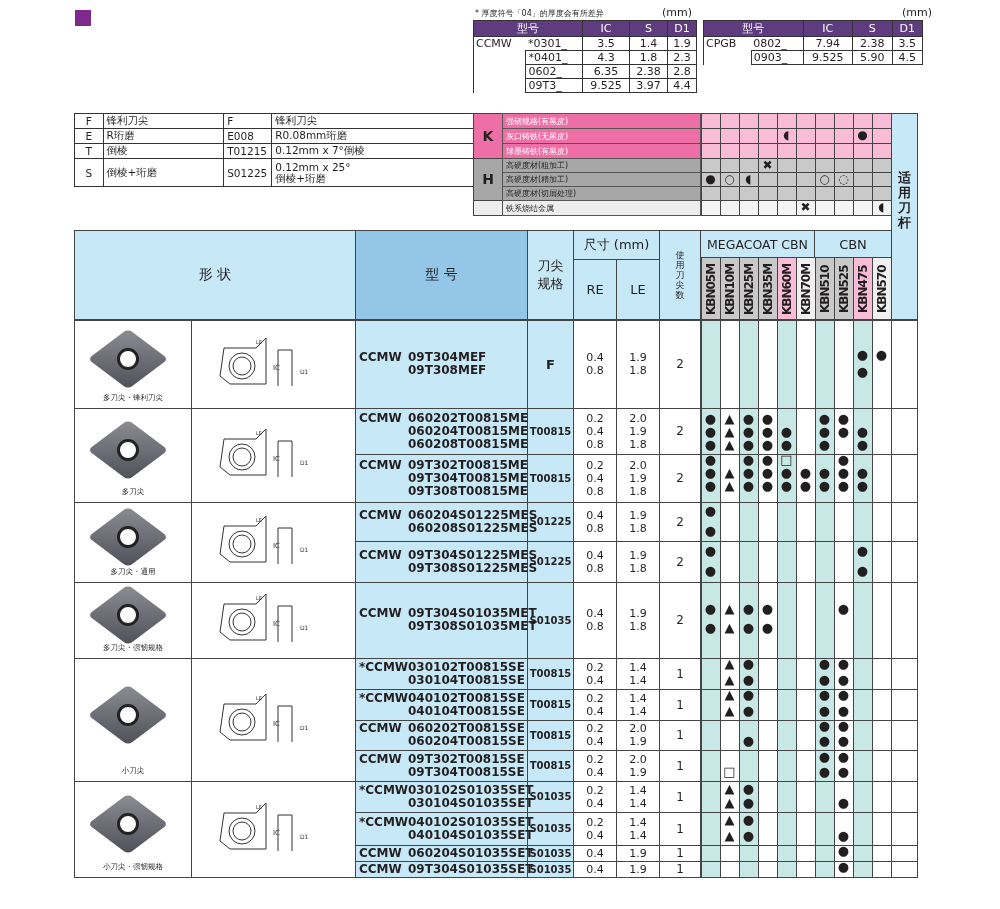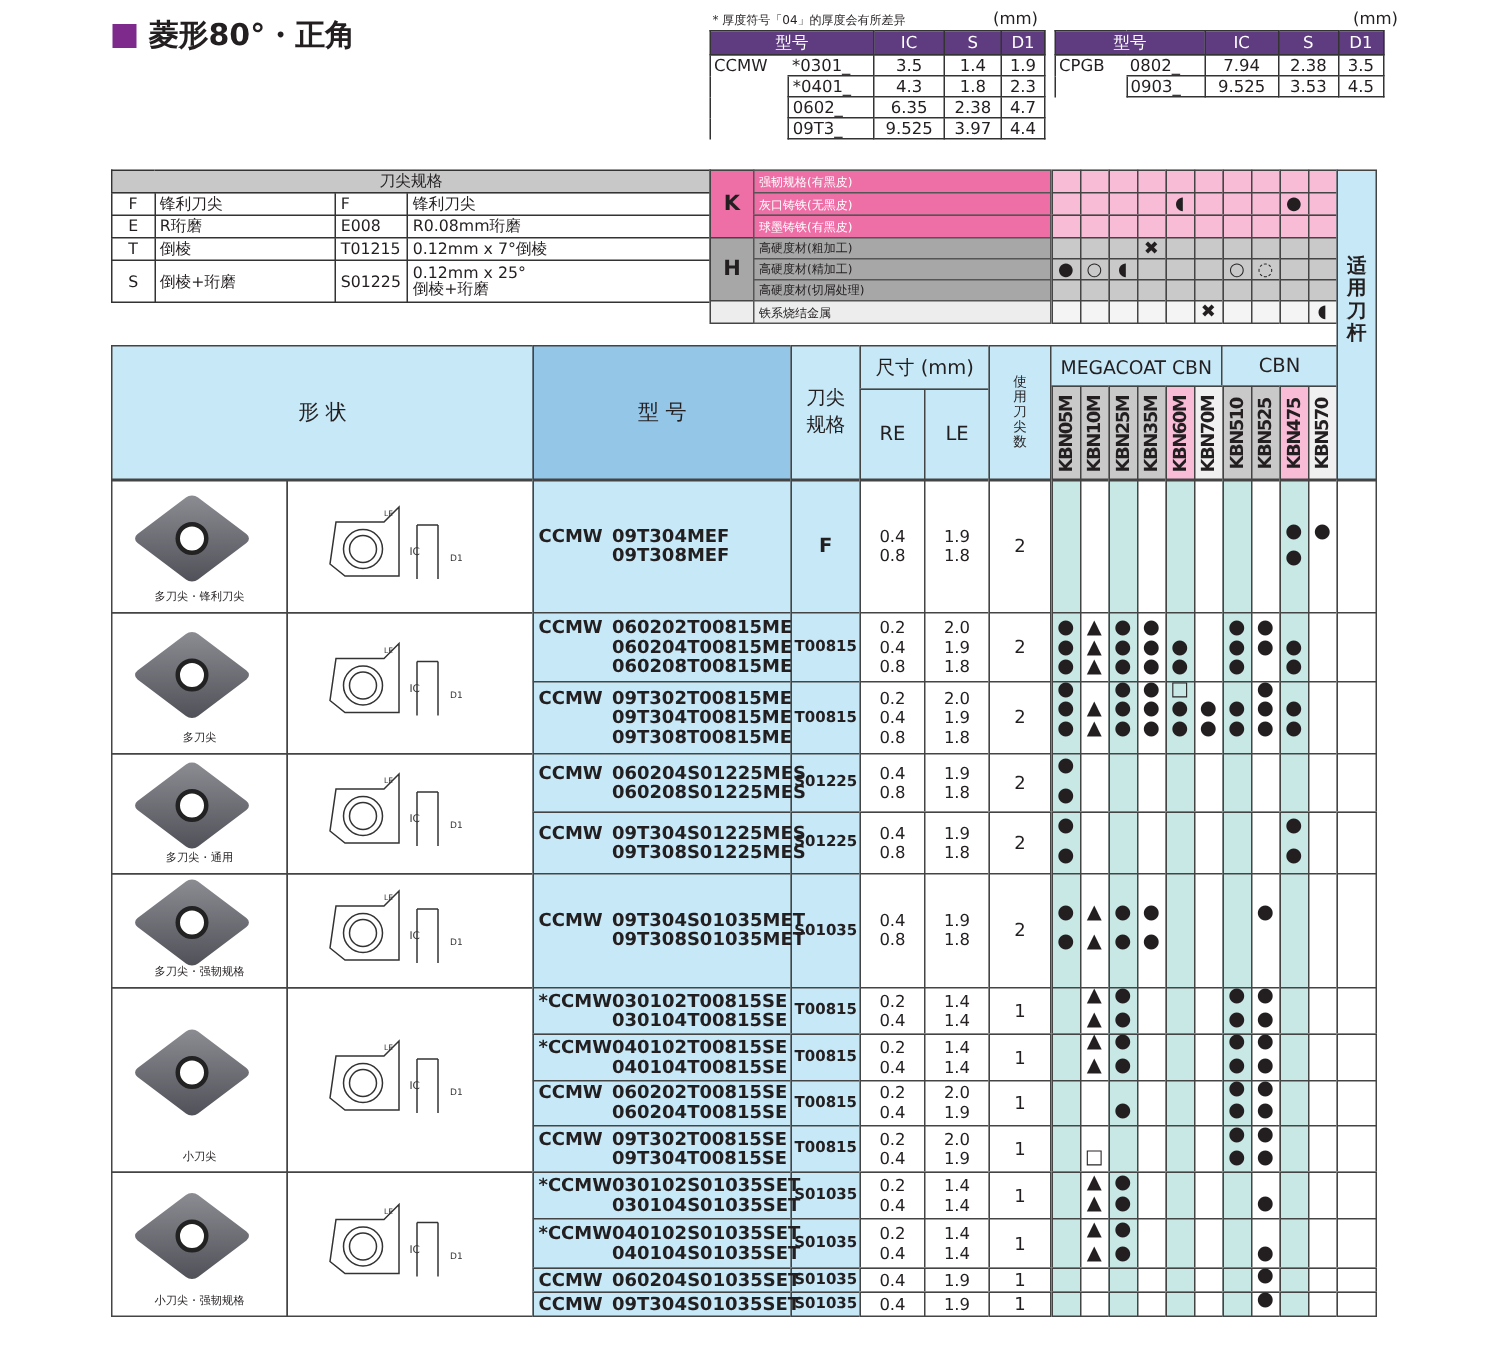--- a/index.html
+++ b/index.html
@@ -19,21 +19,20 @@
   .sym { position: absolute; width: 19px; text-align: center; font-size: 13px; line-height: 13px; }
   .vert { writing-mode: vertical-rl; font-weight: bold; font-size: 12px; letter-spacing: -1px; }
   .model { font-weight: bold; font-size: 12px; white-space: pre; line-height: 13px; font-family: "DejaVu Sans", sans-serif; }
   .num { font-size: 11px; line-height: 13px; text-align: center; white-space: pre; }
 </style>
 </head>
 <body>
 
 <div class="abs title">
   <span class="sq"></span>
-  <span>菱形80°・正角</span>
 </div>
 
 <div class="abs note" style="left:475px;top:8px;">* 厚度符号「04」的厚度会有所差异</div>
 <div class="abs" style="left:662px;top:6px;font-size:11px;">(mm)</div>
 <table class="abs dim" style="left:473px;top:20px;width:224px;">
   <tbody>
       <tr>
     <th colspan="2">型号</th>
     <th>IC</th>
     <th>S</th>
@@ -49,21 +48,21 @@
   <tr>
     <td style="text-align:left">*0401_</td>
     <td>4.3</td>
     <td>1.8</td>
     <td>2.3</td>
   </tr>
   <tr>
     <td style="text-align:left">0602_</td>
     <td>6.35</td>
     <td>2.38</td>
-    <td>4.7</td>
+    <td>2.8</td>
   </tr>
   <tr>
     <td style="text-align:left">09T3_</td>
     <td>9.525</td>
     <td>3.97</td>
     <td>4.4</td>
   </tr>
 </tbody>
   </table>
 
@@ -79,31 +78,28 @@
   <tr>
     <td style="border-right:none;border-bottom:none;text-align:left" rowspan="2" valign="top">CPGB</td>
     <td style="border-left:none;text-align:left">0802_</td>
     <td>7.94</td>
     <td>2.38</td>
     <td>3.5</td>
   </tr>
   <tr>
     <td style="text-align:left">0903_</td>
     <td>9.525</td>
-    <td>3.53</td>
+    <td>5.90</td>
     <td>4.5</td>
   </tr>
 </tbody>
   </table>
 
 <table class="abs spec" style="left:74px;top:113px;width:400px;">
   <tbody>
-      <tr>
-        <td colspan="4" class="head">刀尖规格</td>
-      </tr>
   <tr>
         <td style="text-align:center">F</td>
         <td>锋利刀尖</td>
         <td style="width:48px">F</td>
         <td>锋利刀尖</td>
       </tr>
   <tr>
         <td style="text-align:center">E</td>
         <td>R珩磨</td>
         <td>E008</td>

